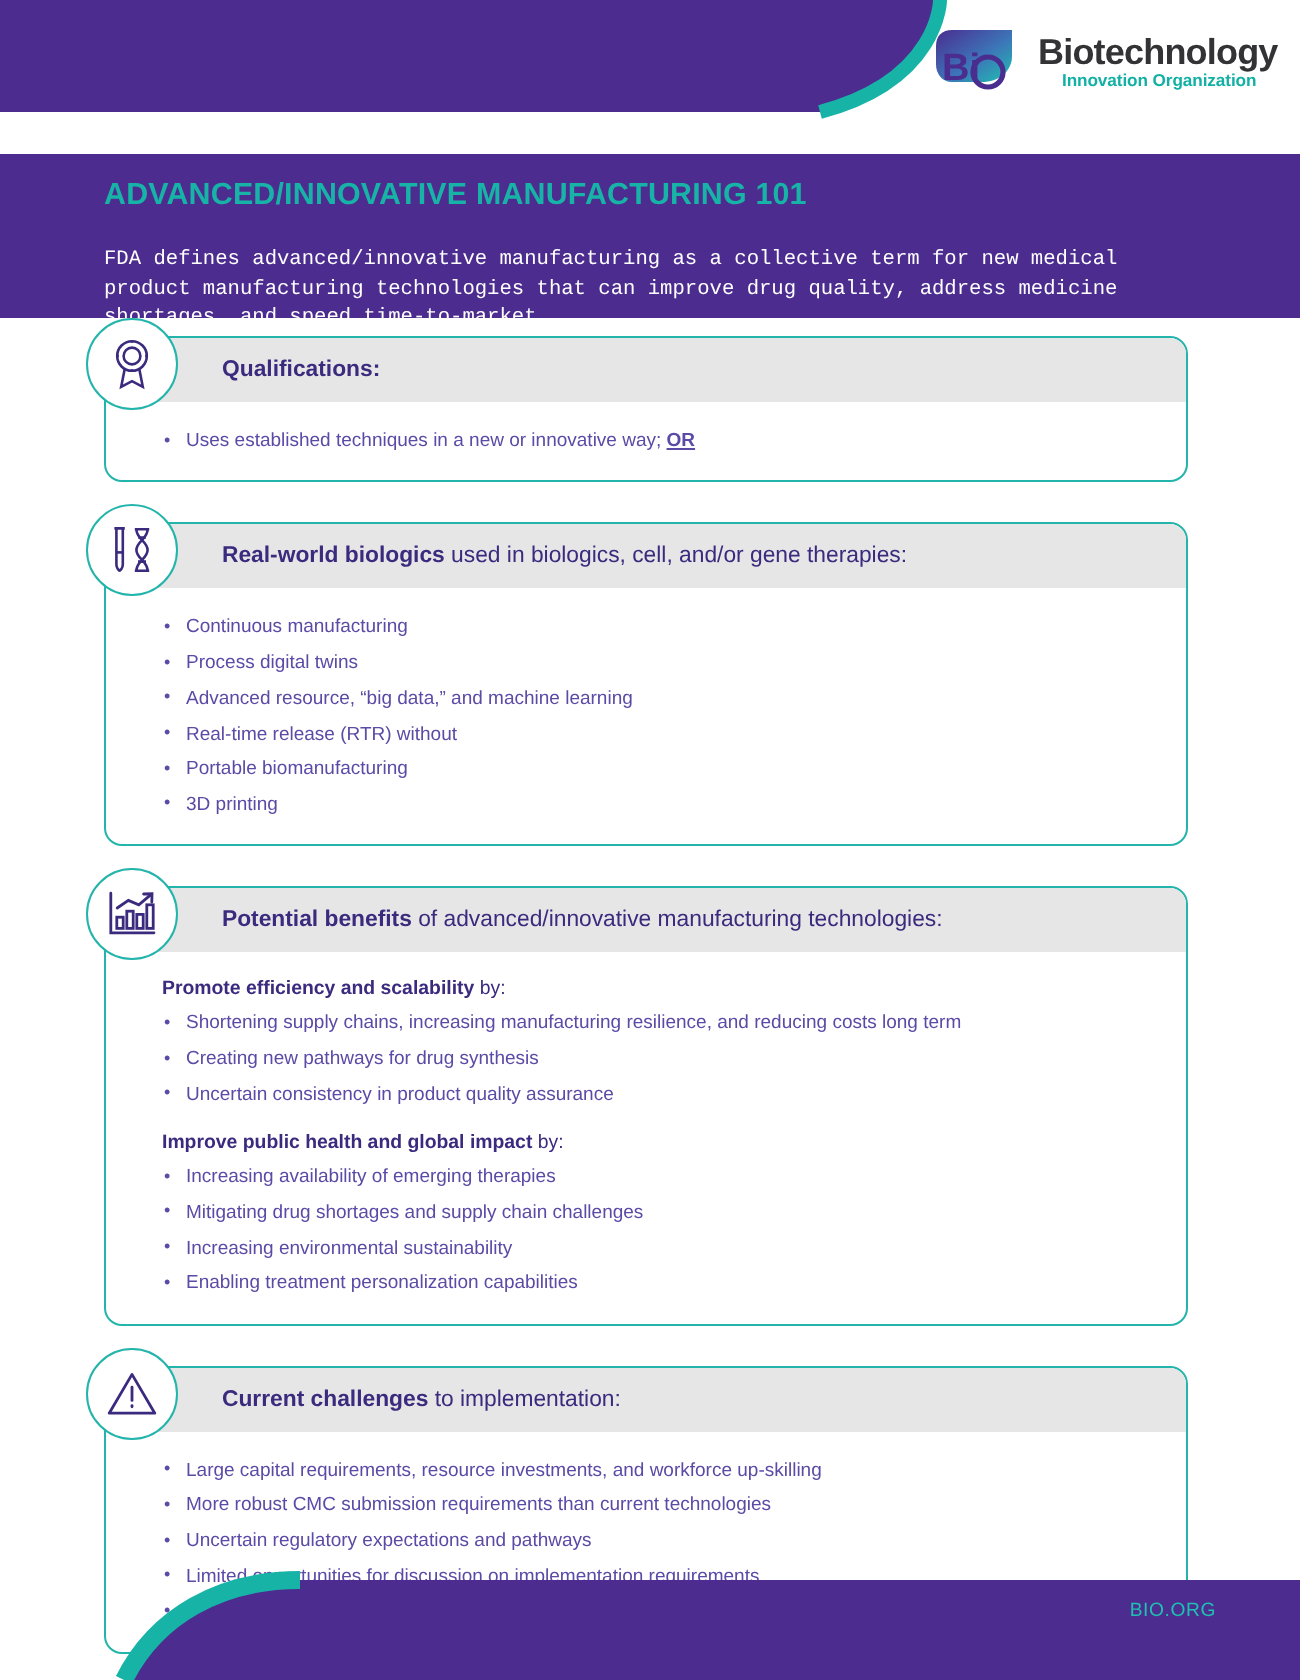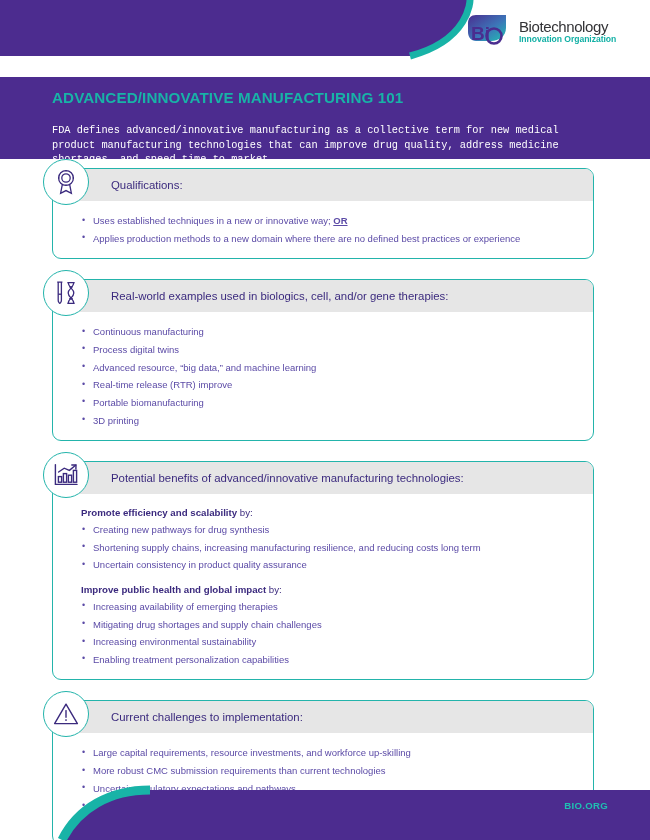--- a/index.html
+++ b/index.html
@@ -36,32 +36,33 @@
     width: 46px;
     height: 34px;
   }
   .logo-text-block {
     display: flex;
     flex-direction: column;
     justify-content: center;
     line-height: 1;
   }
   .logo-title {
-    font-size: 15px;
-    font-weight: normal;
+    font-size: 18px;
+    font-weight: bold;
     color: #333336;
     letter-spacing: -0.4px;
     line-height: 1.02;
   }
   .logo-sub {
     font-size: 8.6px;
     font-weight: bold;
     color: #12b0a5;
     letter-spacing: -0.05px;
     margin-top: 1px;
+    margin-left: 12px;
   }
 
   
   .title-band {
     position: absolute;
     top: 77px; left: 0;
     width: 650px;
     height: 82px;
     background: #4c2c8f;
     padding: 12px 48px 0 52px;
@@ -105,21 +106,21 @@
     height: 32px;
     display: flex;
     align-items: center;
     padding-left: 58px;
   }
   .card-head-text {
     font-size: 11.4px;
     color: #3b2a7e;
     font-weight: normal;
   }
-  .card-head-text b { font-weight: normal; }
+  .card-head-text b { font-weight: bold; }
 
   .card-body {
     padding: 13px 20px 13px 28px;
   }
 
   .bullets { list-style: none; }
   .bullets li {
     position: relative;
     font-size: 9.5px;
     color: #5b4aa6;
@@ -169,21 +170,21 @@
     width: 650px;
     height: 62px;
     overflow: hidden;
   }
   .footer-url {
     position: absolute;
     right: 42px;
     top: 22px;
     color: #1fc0b2;
     font-size: 9.6px;
-    font-weight: bold;
+    font-weight: normal;
     letter-spacing: 0.3px;
   }
 </style>
 </head>
 <body>
 
 <div class="topbar">
   <svg class="topbar-svg" width="650" height="62" viewBox="0 0 650 62">
     <path d="M0,0 L470,0 C470,0 470,40 410,56 L0,56 Z" fill="#4c2c8f"></path>
     <path d="M470,0 C470,0 470,40 410,56" fill="none" stroke="#18b3a7" stroke-width="7"></path>
@@ -226,46 +227,45 @@
           <path d="M12 1.6 L12 2.4 M12 15.6 L12 16.4 M4.6 9 L5.4 9 M18.6 9 L19.4 9"></path>
         </svg>
       </div>
       <div class="card-head">
         <div class="card-head-text"><b>Qualifications:</b><span></span></div>
       </div>
       <div class="card-body">
         <div class="group">
           <ul class="bullets">
             <li>Uses established techniques in a new or innovative way; <u>OR</u></li>
-            <li>Applies production methods to a new domain where there are no defined best practices or experience</li>
           </ul>
         </div>
       </div>
     </div>
     <div class="card">
       <div class="icon-badge">
         <svg width="26" height="26" viewBox="0 0 26 26" fill="none" stroke="#3b2a7e" stroke-width="1.3">
           <path d="M4.2 2.2 L9.4 2.2 M5.2 2.2 L5.2 20.2 C5.2 22.1 6.6 23.4 6.8 23.4 C7 23.4 8.4 22.1 8.4 20.2 L8.4 2.2"></path>
           <path d="M5.2 14.2 L8.4 14.2"></path>
           <path d="M14.4 2.6 L21.6 2.6 M14.4 23.4 L21.6 23.4"></path>
           <path d="M15.2 2.6 C15.2 7.6 20.8 8.6 20.8 13 C20.8 17.4 15.2 18.4 15.2 23.4"></path>
           <path d="M20.8 2.6 C20.8 7.6 15.2 8.6 15.2 13 C15.2 17.4 20.8 18.4 20.8 23.4"></path>
           <path d="M16.2 6.8 L19.8 6.8 M16.0 18.8 L20.0 18.8"></path>
         </svg>
       </div>
       <div class="card-head">
-        <div class="card-head-text"><b>Real-world examples</b><span> used in biologics, cell, and/or gene therapies:</span></div>
+        <div class="card-head-text"><b>Real-world biologics</b><span> used in biologics, cell, and/or gene therapies:</span></div>
       </div>
       <div class="card-body">
         <div class="group">
           <ul class="bullets">
             <li>Continuous manufacturing</li>
             <li>Process digital twins</li>
             <li>Advanced resource, “big data,” and machine learning</li>
-            <li>Real-time release (RTR) improve</li>
+            <li>Real-time release (RTR) without</li>
             <li>Portable biomanufacturing</li>
             <li>3D printing</li>
           </ul>
         </div>
       </div>
     </div>
     <div class="card">
       <div class="icon-badge">
         <svg width="26" height="24" viewBox="0 0 26 24" fill="none" stroke="#3b2a7e" stroke-width="1.4">
           <path d="M2.4 1.6 L2.4 21.4 L24 21.4" stroke-linecap="round"></path>
@@ -277,22 +277,22 @@
           <path d="M18.8 2.0 L23.0 1.9 L22.9 6.0" stroke-linecap="round"></path>
         </svg>
       </div>
       <div class="card-head">
         <div class="card-head-text"><b>Potential benefits</b><span> of advanced/innovative manufacturing technologies:</span></div>
       </div>
       <div class="card-body">
         <div class="group">
           <div class="sub-head"><b>Promote efficiency and scalability</b> by:</div>
           <ul class="bullets">
+            <li>Shortening supply chains, increasing manufacturing resilience, and reducing costs long term</li>
             <li>Creating new pathways for drug synthesis</li>
-            <li>Shortening supply chains, increasing manufacturing resilience, and reducing costs long term</li>
             <li>Uncertain consistency in product quality assurance</li>
           </ul>
         </div>
         <div class="group">
           <div class="sub-head"><b>Improve public health and global impact</b> by:</div>
           <ul class="bullets">
             <li>Increasing availability of emerging therapies</li>
             <li>Mitigating drug shortages and supply chain challenges</li>
             <li>Increasing environmental sustainability</li>
             <li>Enabling treatment personalization capabilities</li>

